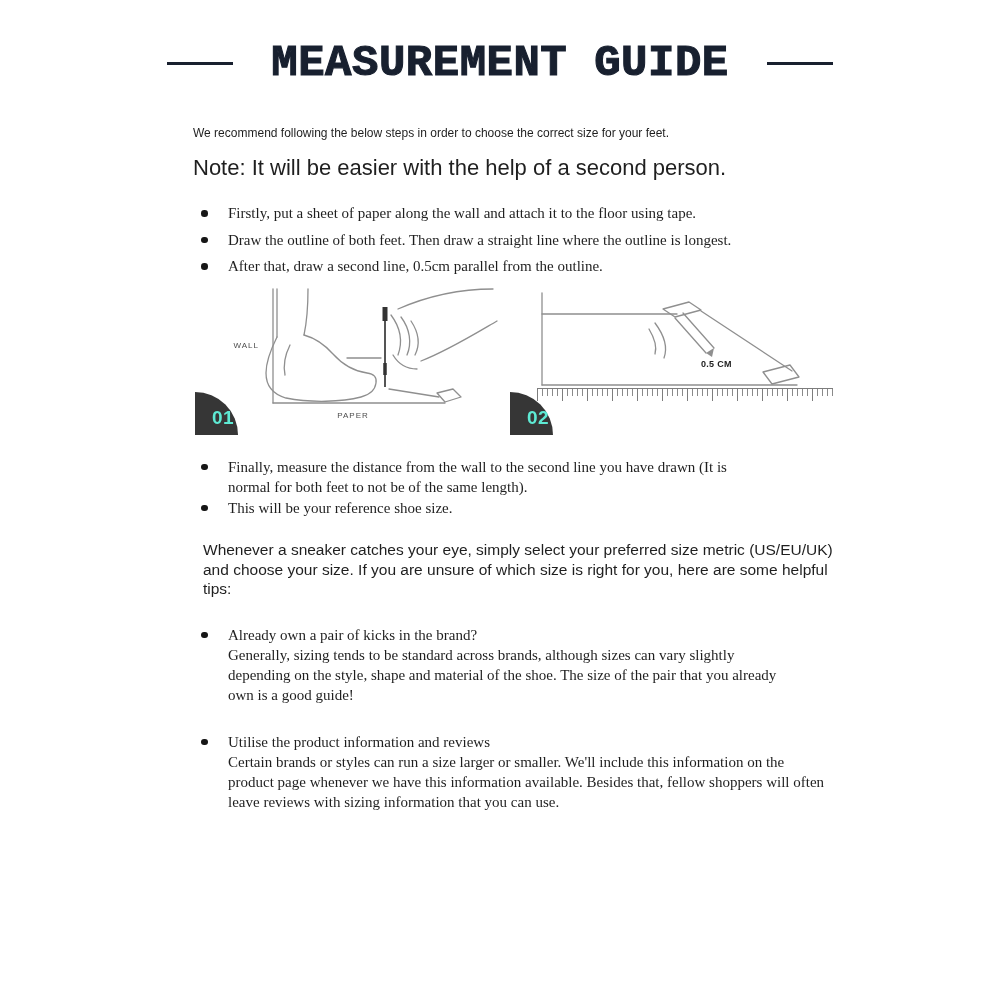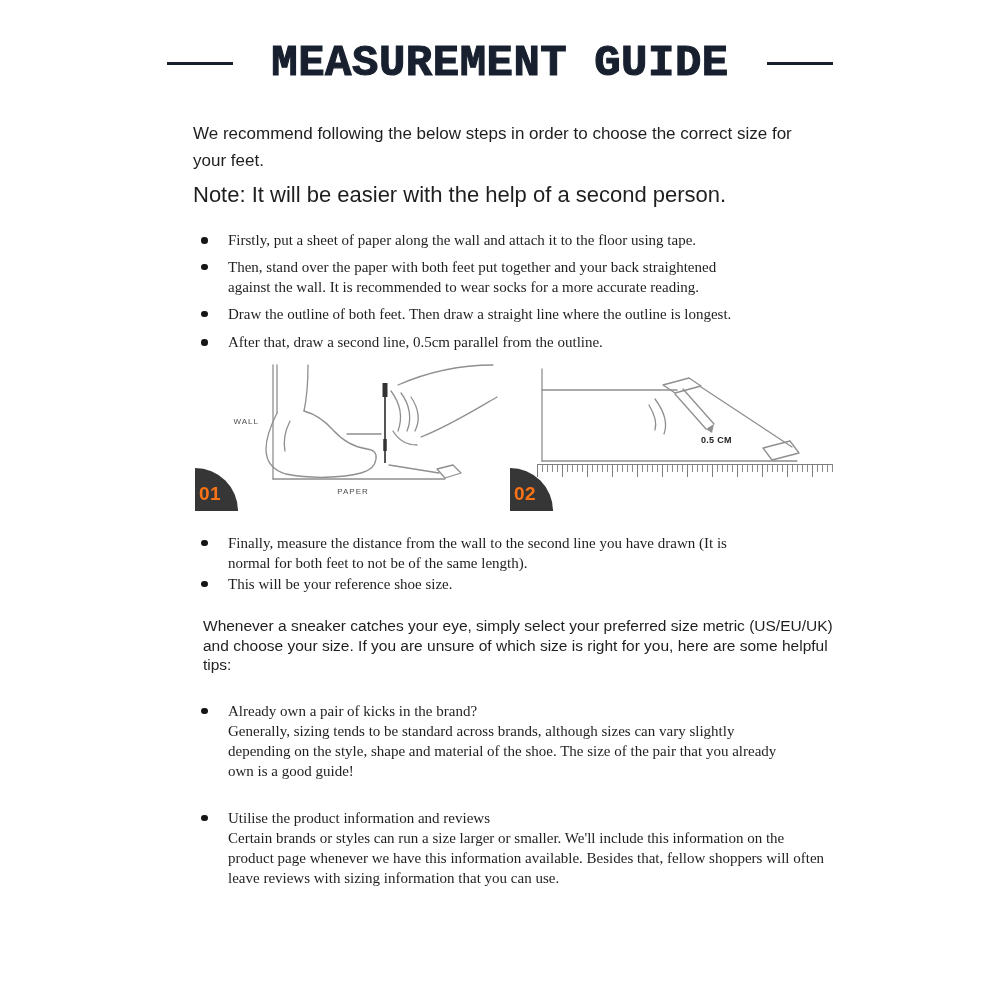--- a/index.html
+++ b/index.html
@@ -8,21 +8,21 @@
 
   
   .title-row{display:flex;align-items:center;justify-content:center;margin-top:36px;height:54px;}
   .dash{width:66px;height:3px;background:#18202f;margin:0 38px;}
   h1.title{margin:0;font-size:44px;font-weight:900;letter-spacing:0.5px;color:#18202f;
            -webkit-text-stroke:1.1px #18202f;white-space:nowrap;font-family:Liberation Mono, monospace;}
 
   
   .content{padding-left:193px;}
   p{margin:0;}
-  .intro{margin-top:30px;width:615px;font-size:17px;line-height:27px;}
+  .intro{margin-top:30px;width:615px;font-size:12px;line-height:27px;}
   .note{margin-top:7px;width:630px;font-size:22px;line-height:27px;}
 
   ul{list-style:none;margin:0;padding:0;}
   li{position:relative;padding-left:35px;font-size:15px;line-height:20.5px;font-family:Liberation Serif, serif;}
   li::before{content:'';position:absolute;left:8px;top:7px;width:6.5px;height:6.5px;
              border-radius:50%;background:#161616;}
   .steps{margin-top:22px;}
   .steps li{margin-bottom:6px;}
   .steps li:nth-child(3){margin-bottom:8px;}
 
@@ -34,22 +34,22 @@
   .tips li{margin-bottom:27px;line-height:20px;}
   .tip-title{display:block;}
 
   
   .figures{position:relative;height:148px;margin-top:10px;}
   .fig{position:absolute;top:0;height:148px;}
   .fig1{left:2px;width:305px;}
   .fig2{left:312px;width:330px;}
   .fig svg{position:absolute;left:0;top:0;}
   .badge{position:absolute;bottom:0;width:43px;height:43px;background:#363636;
-         border-radius:0 100% 0 0;color:#f97316;font-weight:bold;font-size:19px;
-         letter-spacing:0.5px;display:flex;align-items:flex-end;padding:0 0 6px 4px;
+         border-radius:0 100% 0 0;color:#5eead4;font-weight:bold;font-size:19px;
+         letter-spacing:0.5px;display:flex;align-items:flex-end;padding:0 0 6px 17px;
          box-sizing:border-box;}
   .fig1 .badge{left:0;}
   .fig2 .badge{left:5px;}
   .ruler{position:absolute;left:32px;top:101px;width:296px;height:13px;border-top:1.5px solid #7d7d7d;}
   .ruler::before{content:'';position:absolute;inset:0;
      background:
        repeating-linear-gradient(90deg,#7d7d7d 0 1px,transparent 1px 25px) 0 0/100% 12px no-repeat,
        repeating-linear-gradient(90deg,#8a8a8a 0 1px,transparent 1px 5px) 0 0/100% 7px no-repeat;}
   .figtext{font-family:"Liberation Sans",sans-serif;fill:#4d4d4d;font-size:8px;letter-spacing:1px;}
   .figtext-bold{font-family:"Liberation Sans",sans-serif;fill:#222222;font-size:9px;font-weight:bold;letter-spacing:0.3px;}
@@ -66,21 +66,20 @@
     <span class="dash"></span>
   </header>
 
   <section class="content">
 
     <p class="intro">We recommend following the below steps in order to choose the correct size for your feet.</p>
     <p class="note">Note: It will be easier with the help of a second person.</p>
 
     <ul class="steps">
       <li style="width:660px;">Firstly, put a sheet of paper along the wall and attach it to the floor using tape.</li>
-      <li style="width:525px;">Then, stand over the paper with both feet put together and your back straightened against the wall. It is recommended to wear socks for a more accurate reading.</li>
       <li style="width:560px;">Draw the outline of both feet. Then draw a straight line where the outline is longest.</li>
       <li style="width:660px;">After that, draw a second line, 0.5cm parallel from the outline.</li>
     </ul>
 
     <div class="figures">
 
       <figure class="fig fig1" style="margin:0">
         <svg width="305" height="148" viewBox="0 0 305 148">
 
           <path class="art" d="M78 2 V116"></path>

